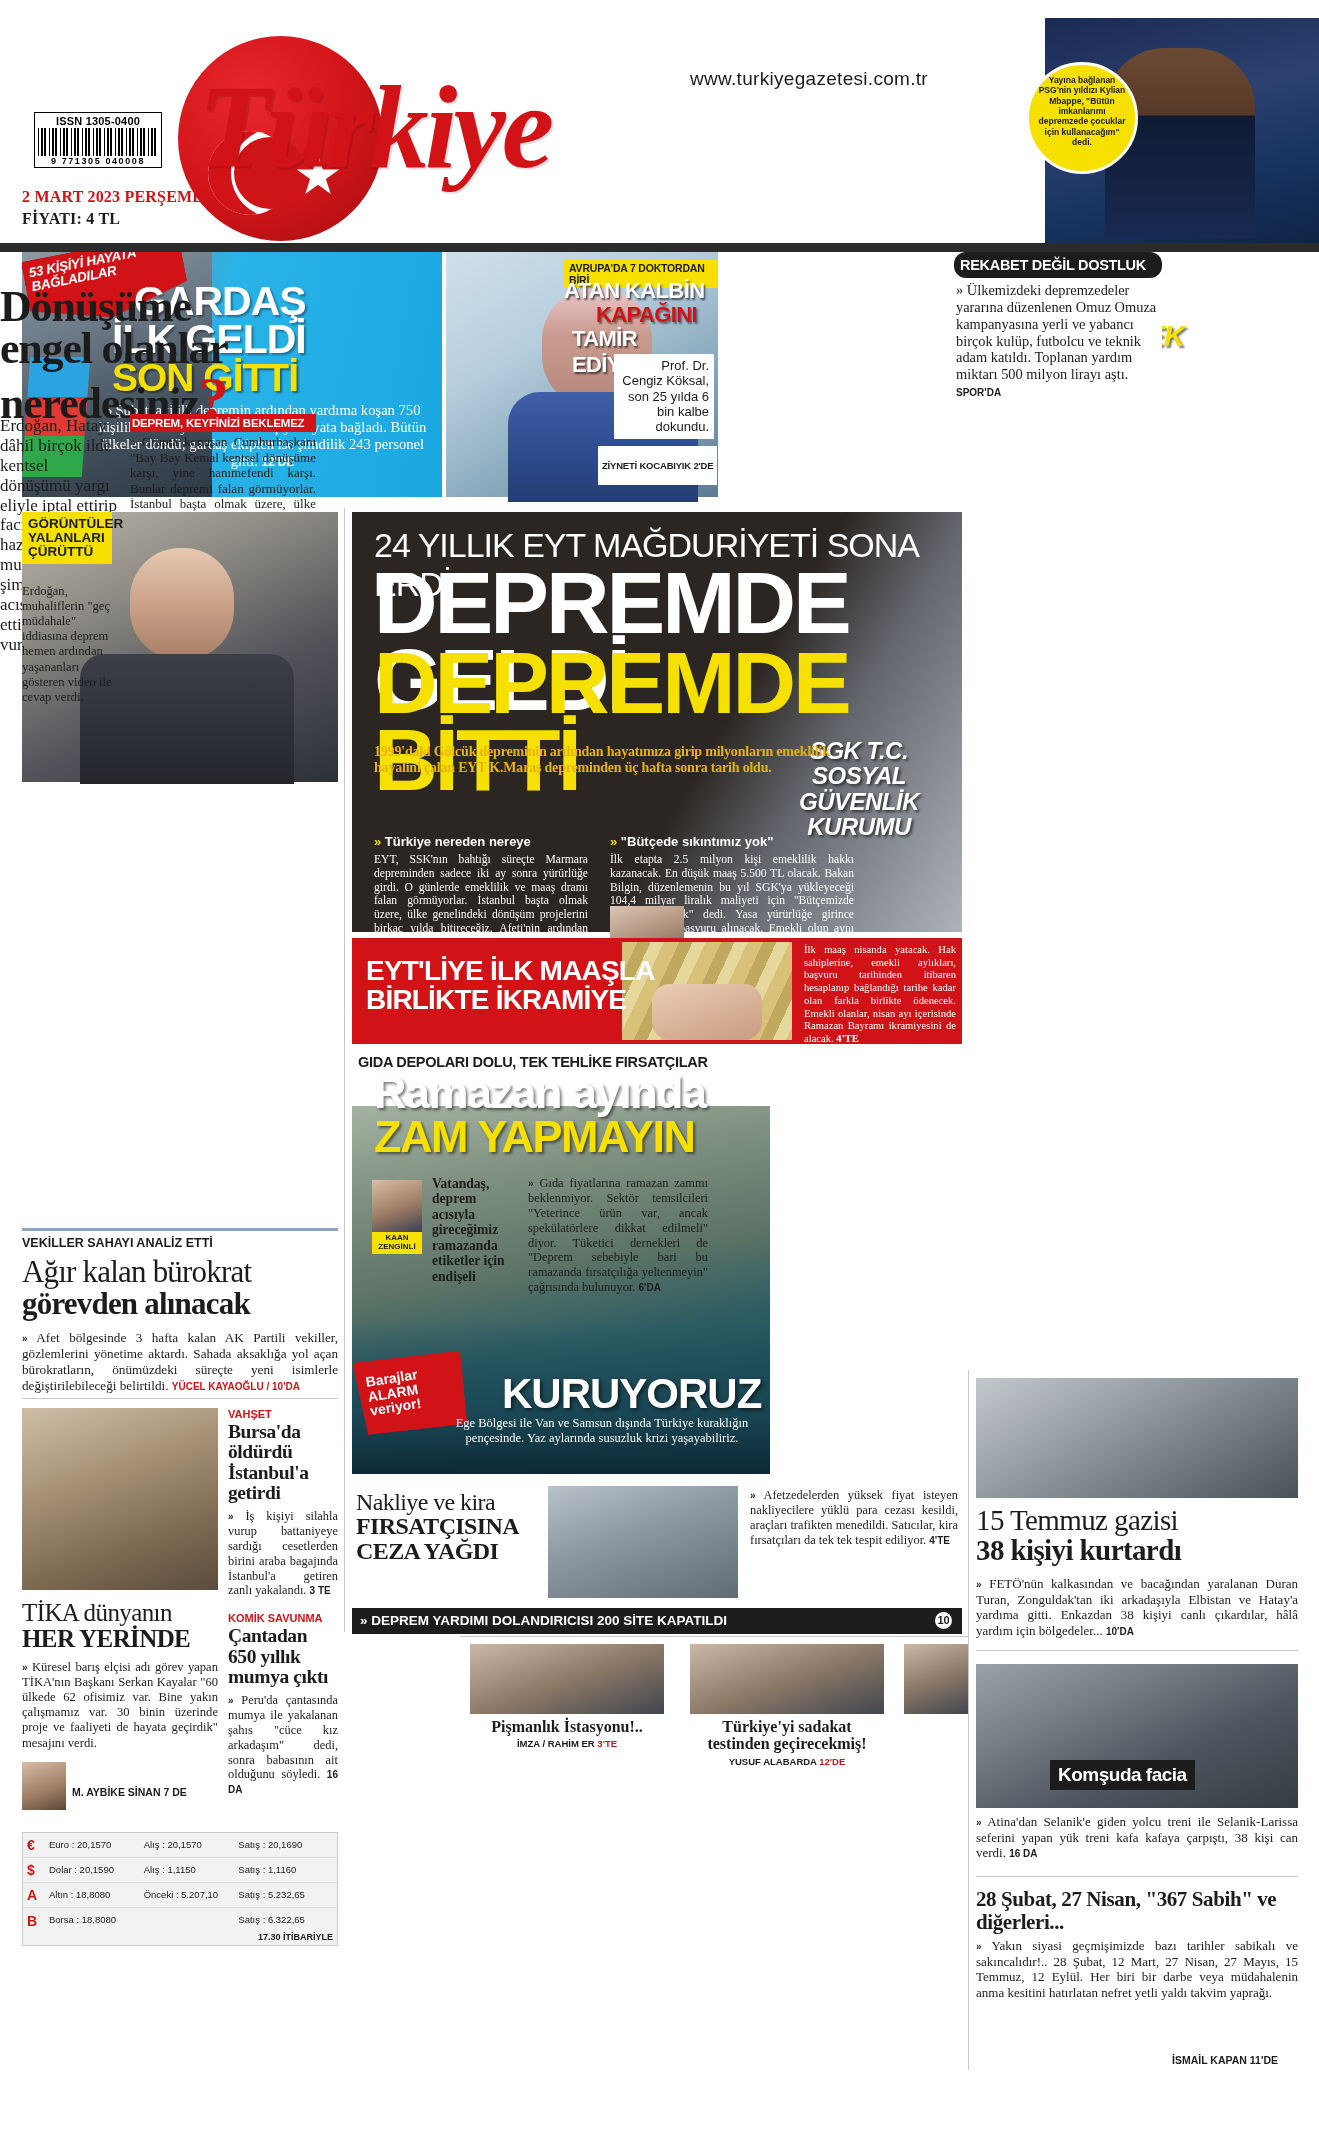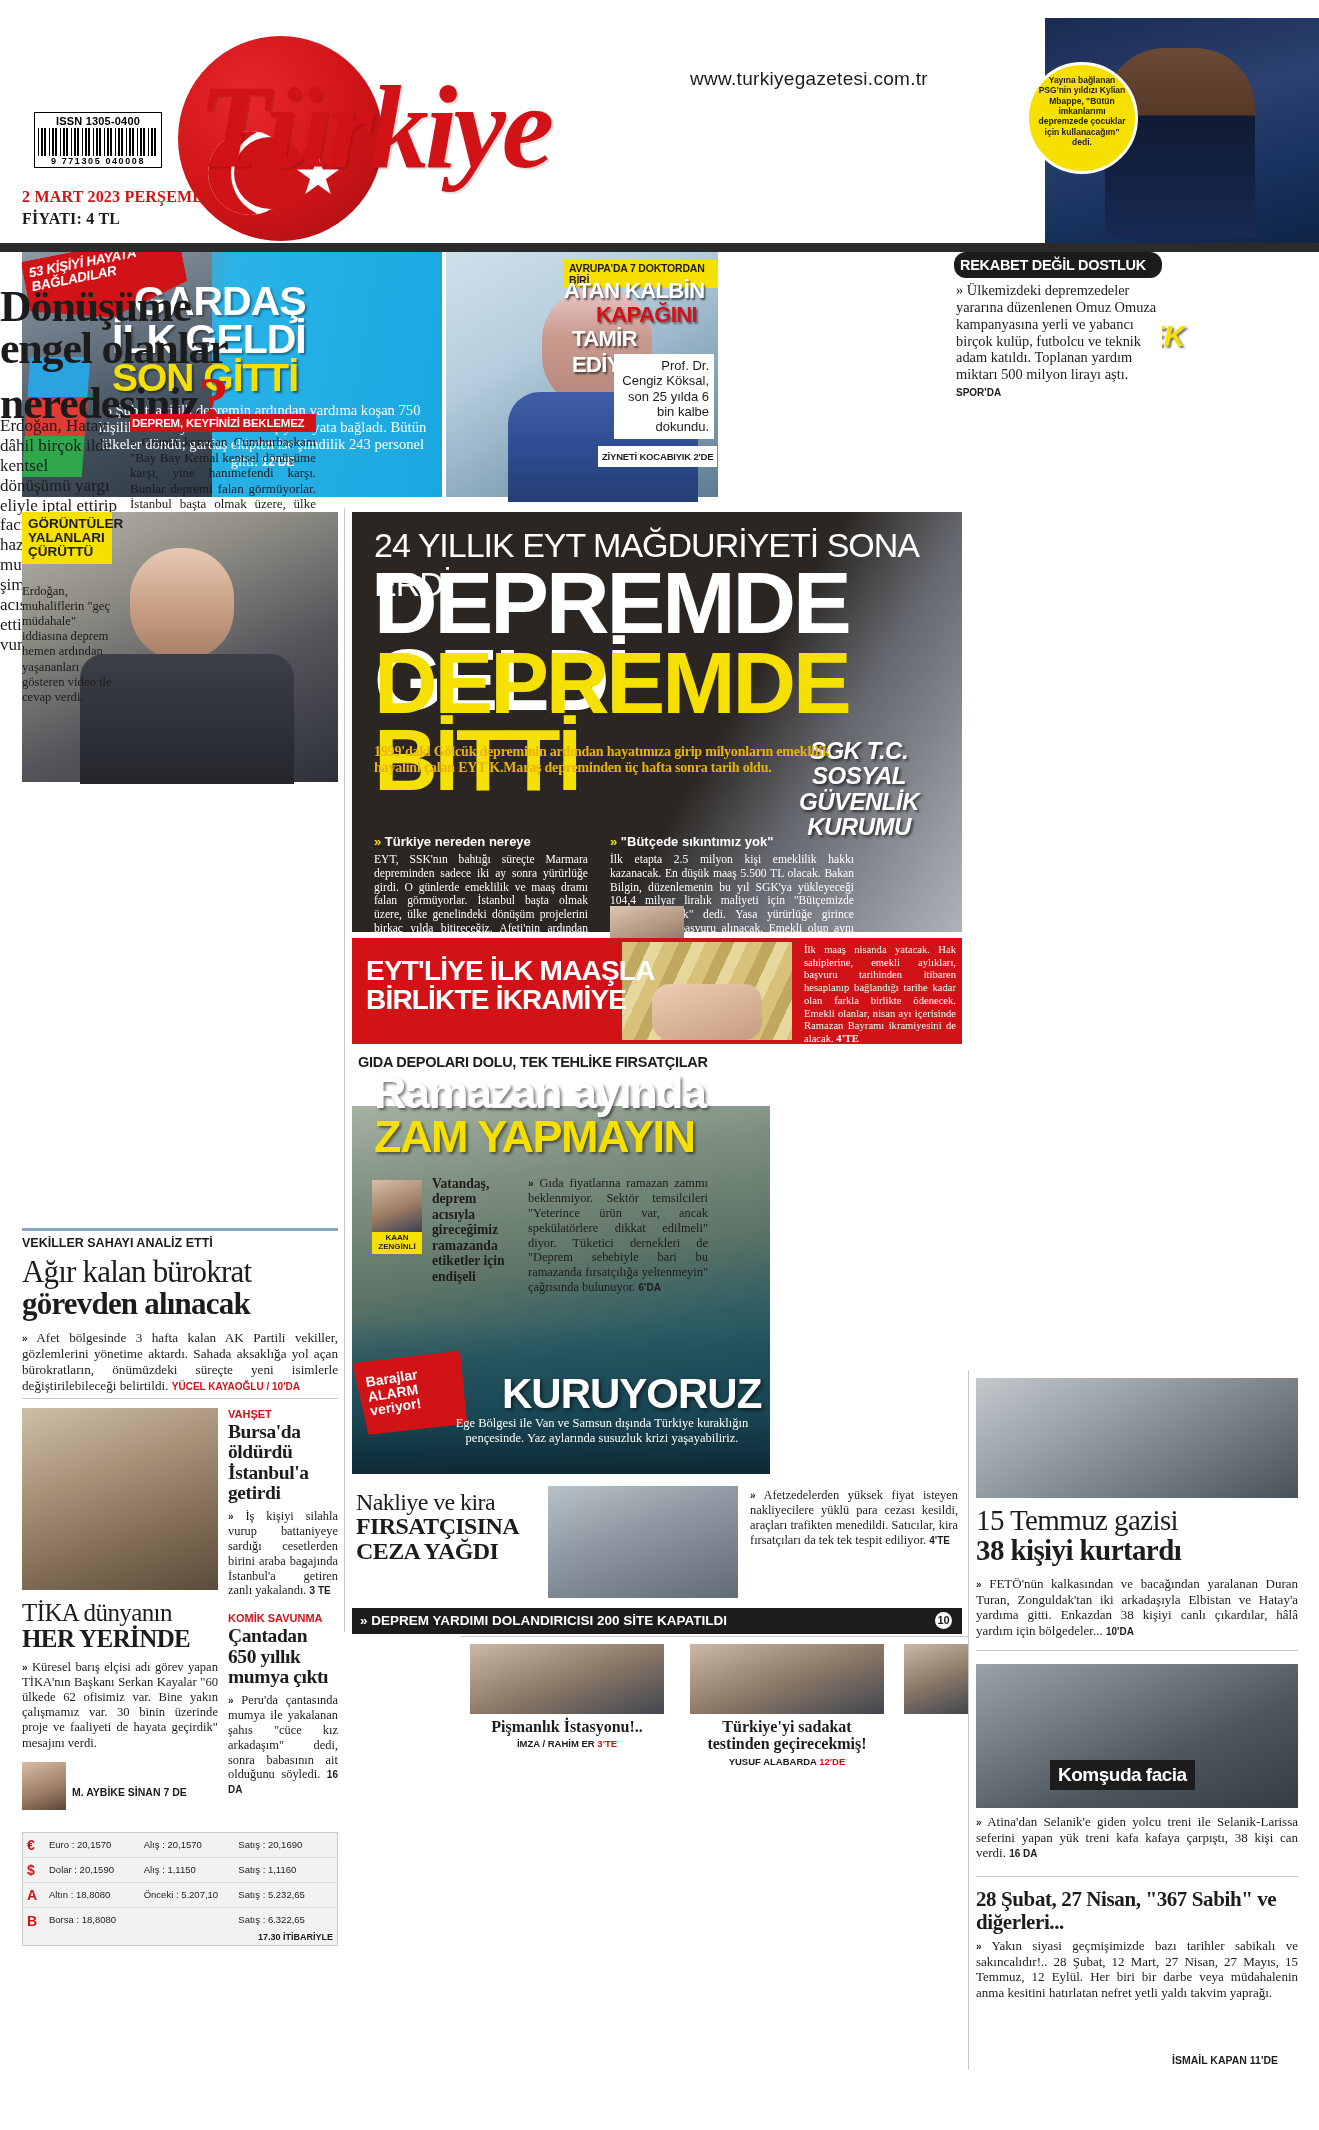--- a/index.html
+++ b/index.html
@@ -90,21 +90,21 @@
   #doctor-kicker { position:absolute; left:118px; top:8px; background:#f5e000; padding:2px 5px;
       font-family:"Liberation Sans",sans-serif; font-weight:bold; font-size:10.5px; color:#1c1c1c; letter-spacing:-.2px;}
   #doctor-h1 { position:absolute; left:118px; top:26px; font-family:"Liberation Sans",sans-serif; font-weight:bold;
       font-size:22px; color:#fff; letter-spacing:-.6px; text-shadow:1.5px 1.5px 2px rgba(0,0,0,.6);}
   #doctor-h2 { position:absolute; left:150px; top:50px; font-family:"Liberation Sans",sans-serif; font-weight:bold;
       font-size:22px; color:#d11317; letter-spacing:-.6px; text-shadow:1.5px 1.5px 2px rgba(0,0,0,.45);}
   #doctor-h3 { position:absolute; left:126px; top:74px; font-family:"Liberation Sans",sans-serif; font-weight:bold;
       font-size:22px; color:#fff; letter-spacing:-.6px; text-shadow:1.5px 1.5px 2px rgba(0,0,0,.6);}
   #doctor-caption { position:absolute; left:168px; top:102px; width:100px; background:#fff; padding:4px 5px;
       font-family:"Liberation Sans",sans-serif; font-size:13px; line-height:1.18; color:#1c1c1c; text-align:right;}
-  #doctor-credit { position:absolute; left:152px; top:194px; background:#fff; padding:5px 4px;
+  #doctor-credit { position:absolute; left:152px; top:194px; background:#fff; padding:14px 4px;
       font-family:"Liberation Sans",sans-serif; font-weight:bold; font-size:9.5px; color:#1c1c1c; letter-spacing:-.2px;}
 
   #cell-turizm { left:722px; top:0; width:228px; height:245px; background:#7e70b0; }
   #turizm-photo { position:absolute; left:0; top:0; width:228px; height:96px;
       background:linear-gradient(160deg,#2f6f9e 0%,#4f97c4 40%,#8fc4dd 75%,#d9e9f2 100%); }
   #turizm-photo span{position:absolute;left:6px;top:22px;font-family:"Liberation Sans",sans-serif;
       font-weight:bold;font-size:13px;color:#fff;letter-spacing:.5px;text-shadow:1px 1px 2px rgba(0,0,0,.5);}
   #turizm-h1 { position:absolute; left:10px; top:100px; font-family:"Liberation Sans",sans-serif; font-weight:bold;
       font-size:27px; color:#fff; letter-spacing:-.8px; text-shadow:1.5px 1.5px 2px rgba(0,0,0,.4);}
   #turizm-h2 { position:absolute; left:10px; top:126px; font-family:"Liberation Sans",sans-serif; font-weight:bold;

